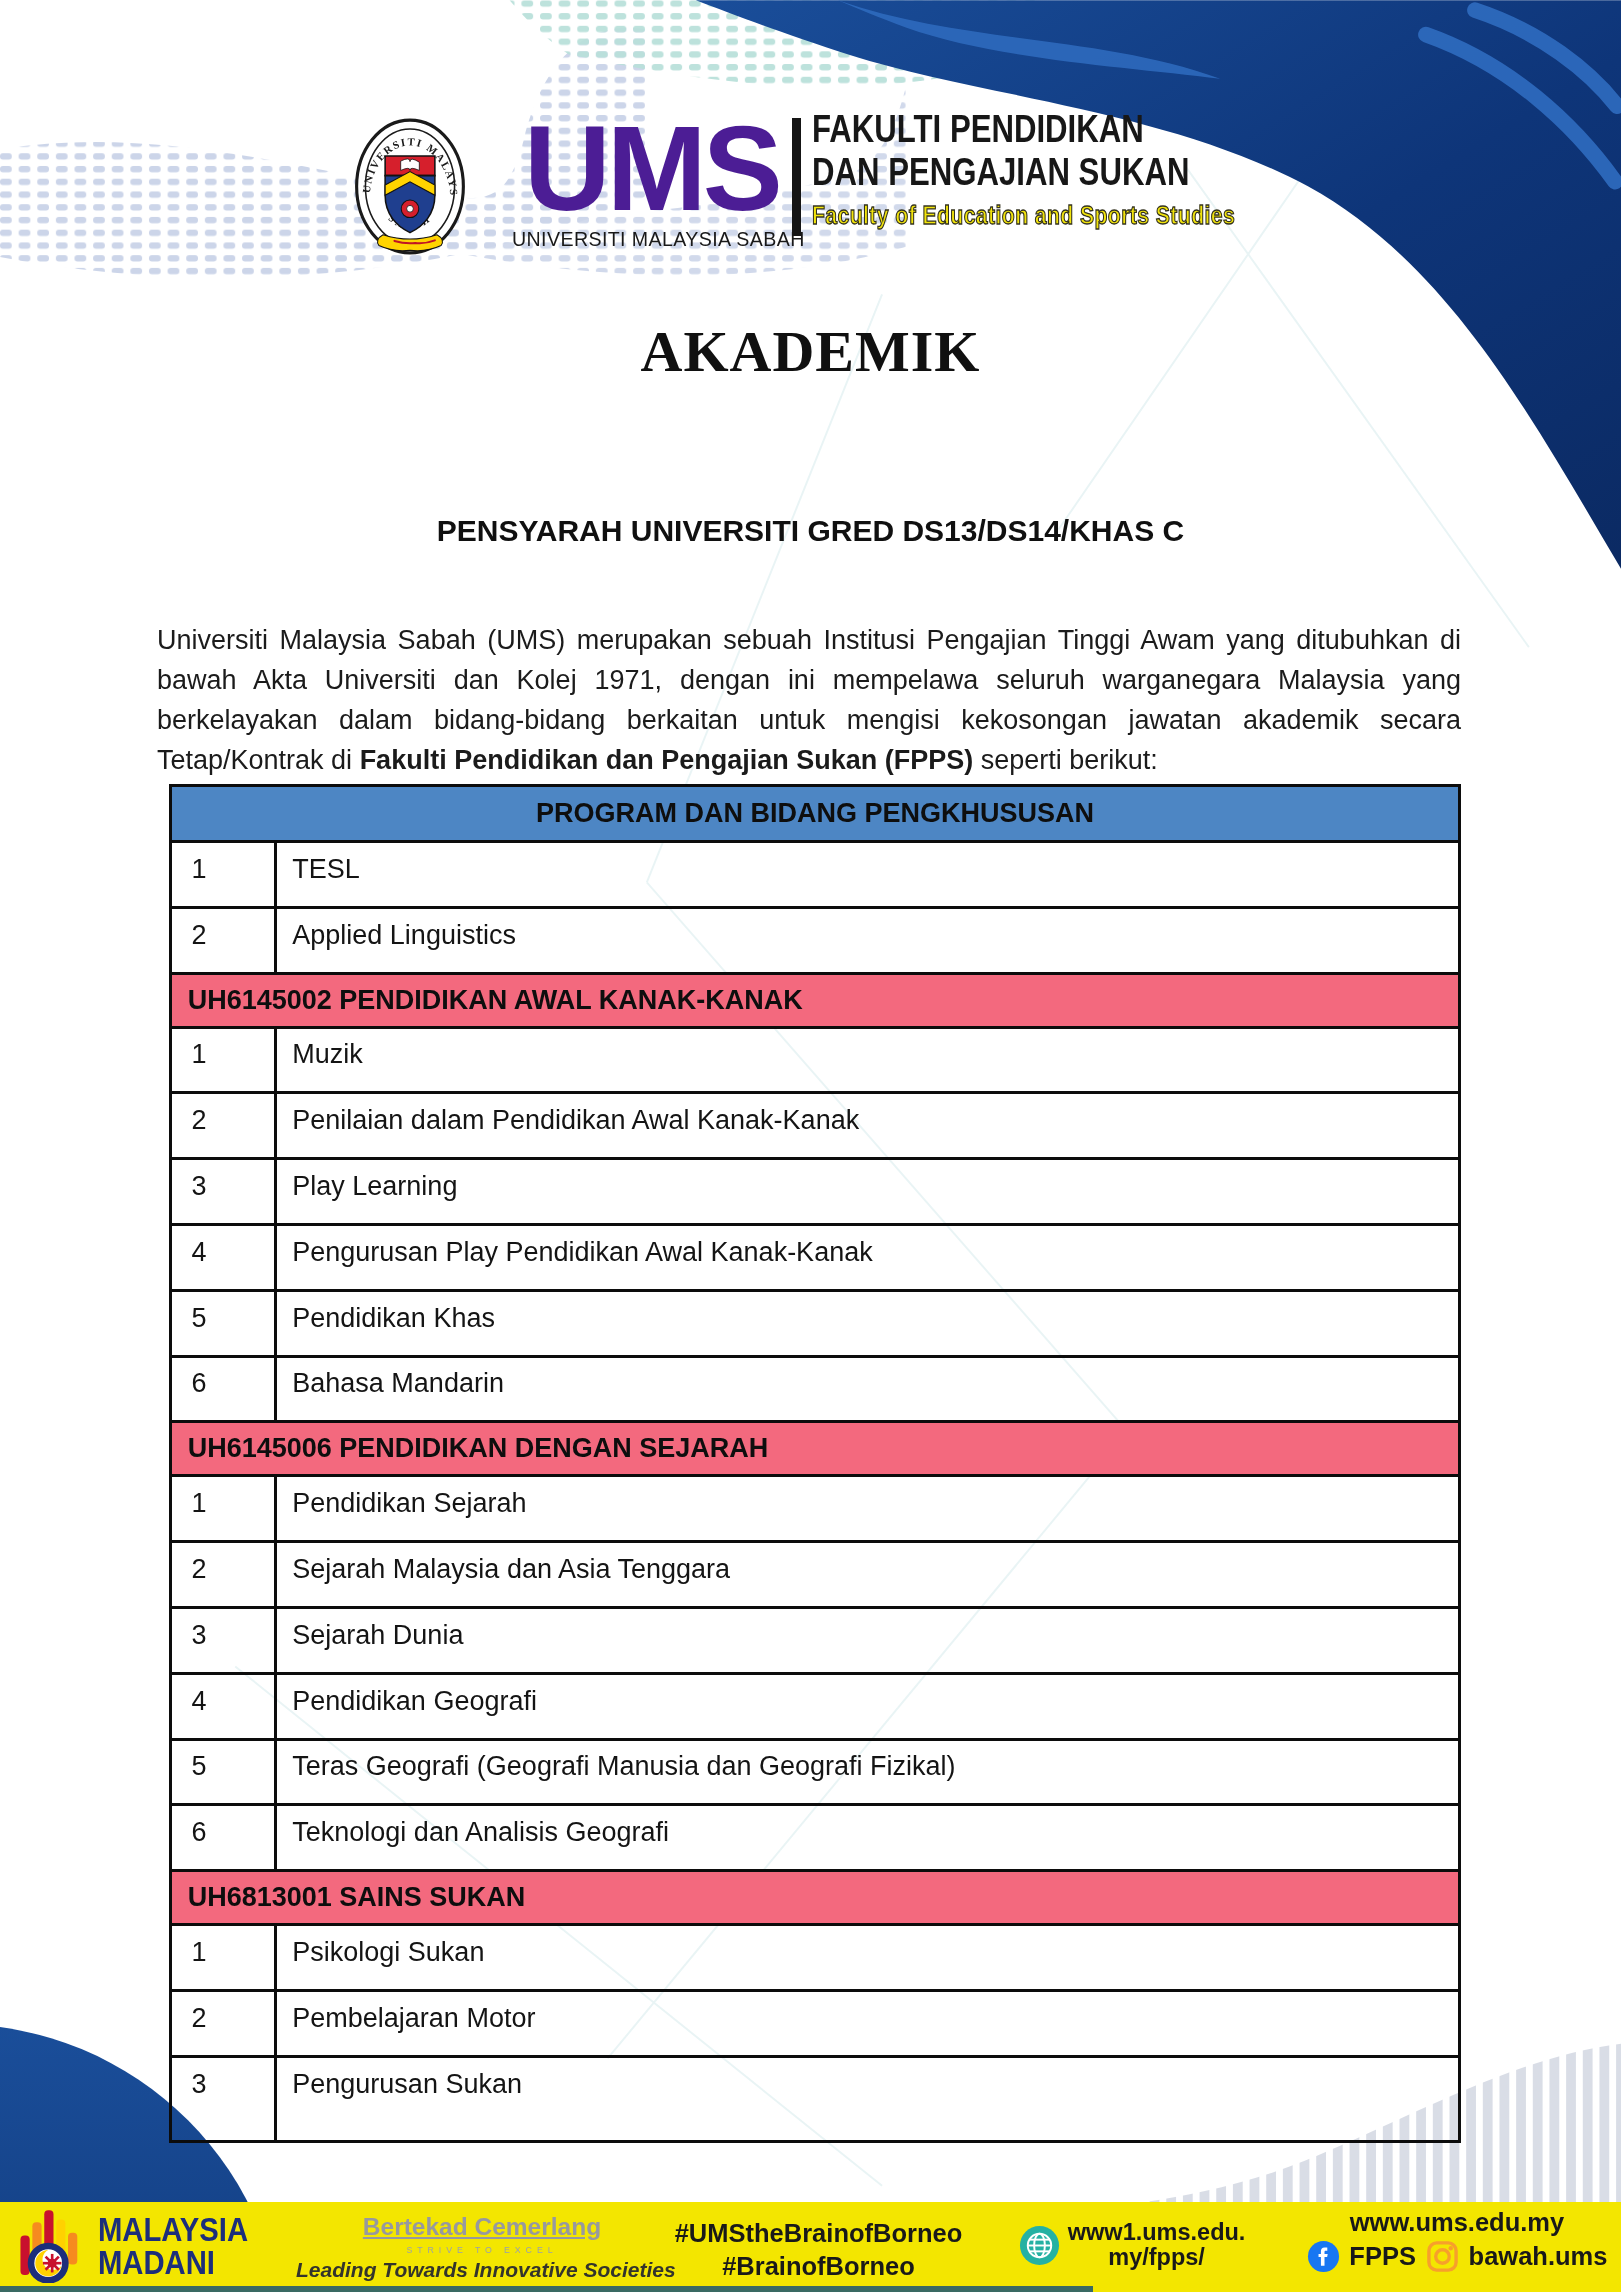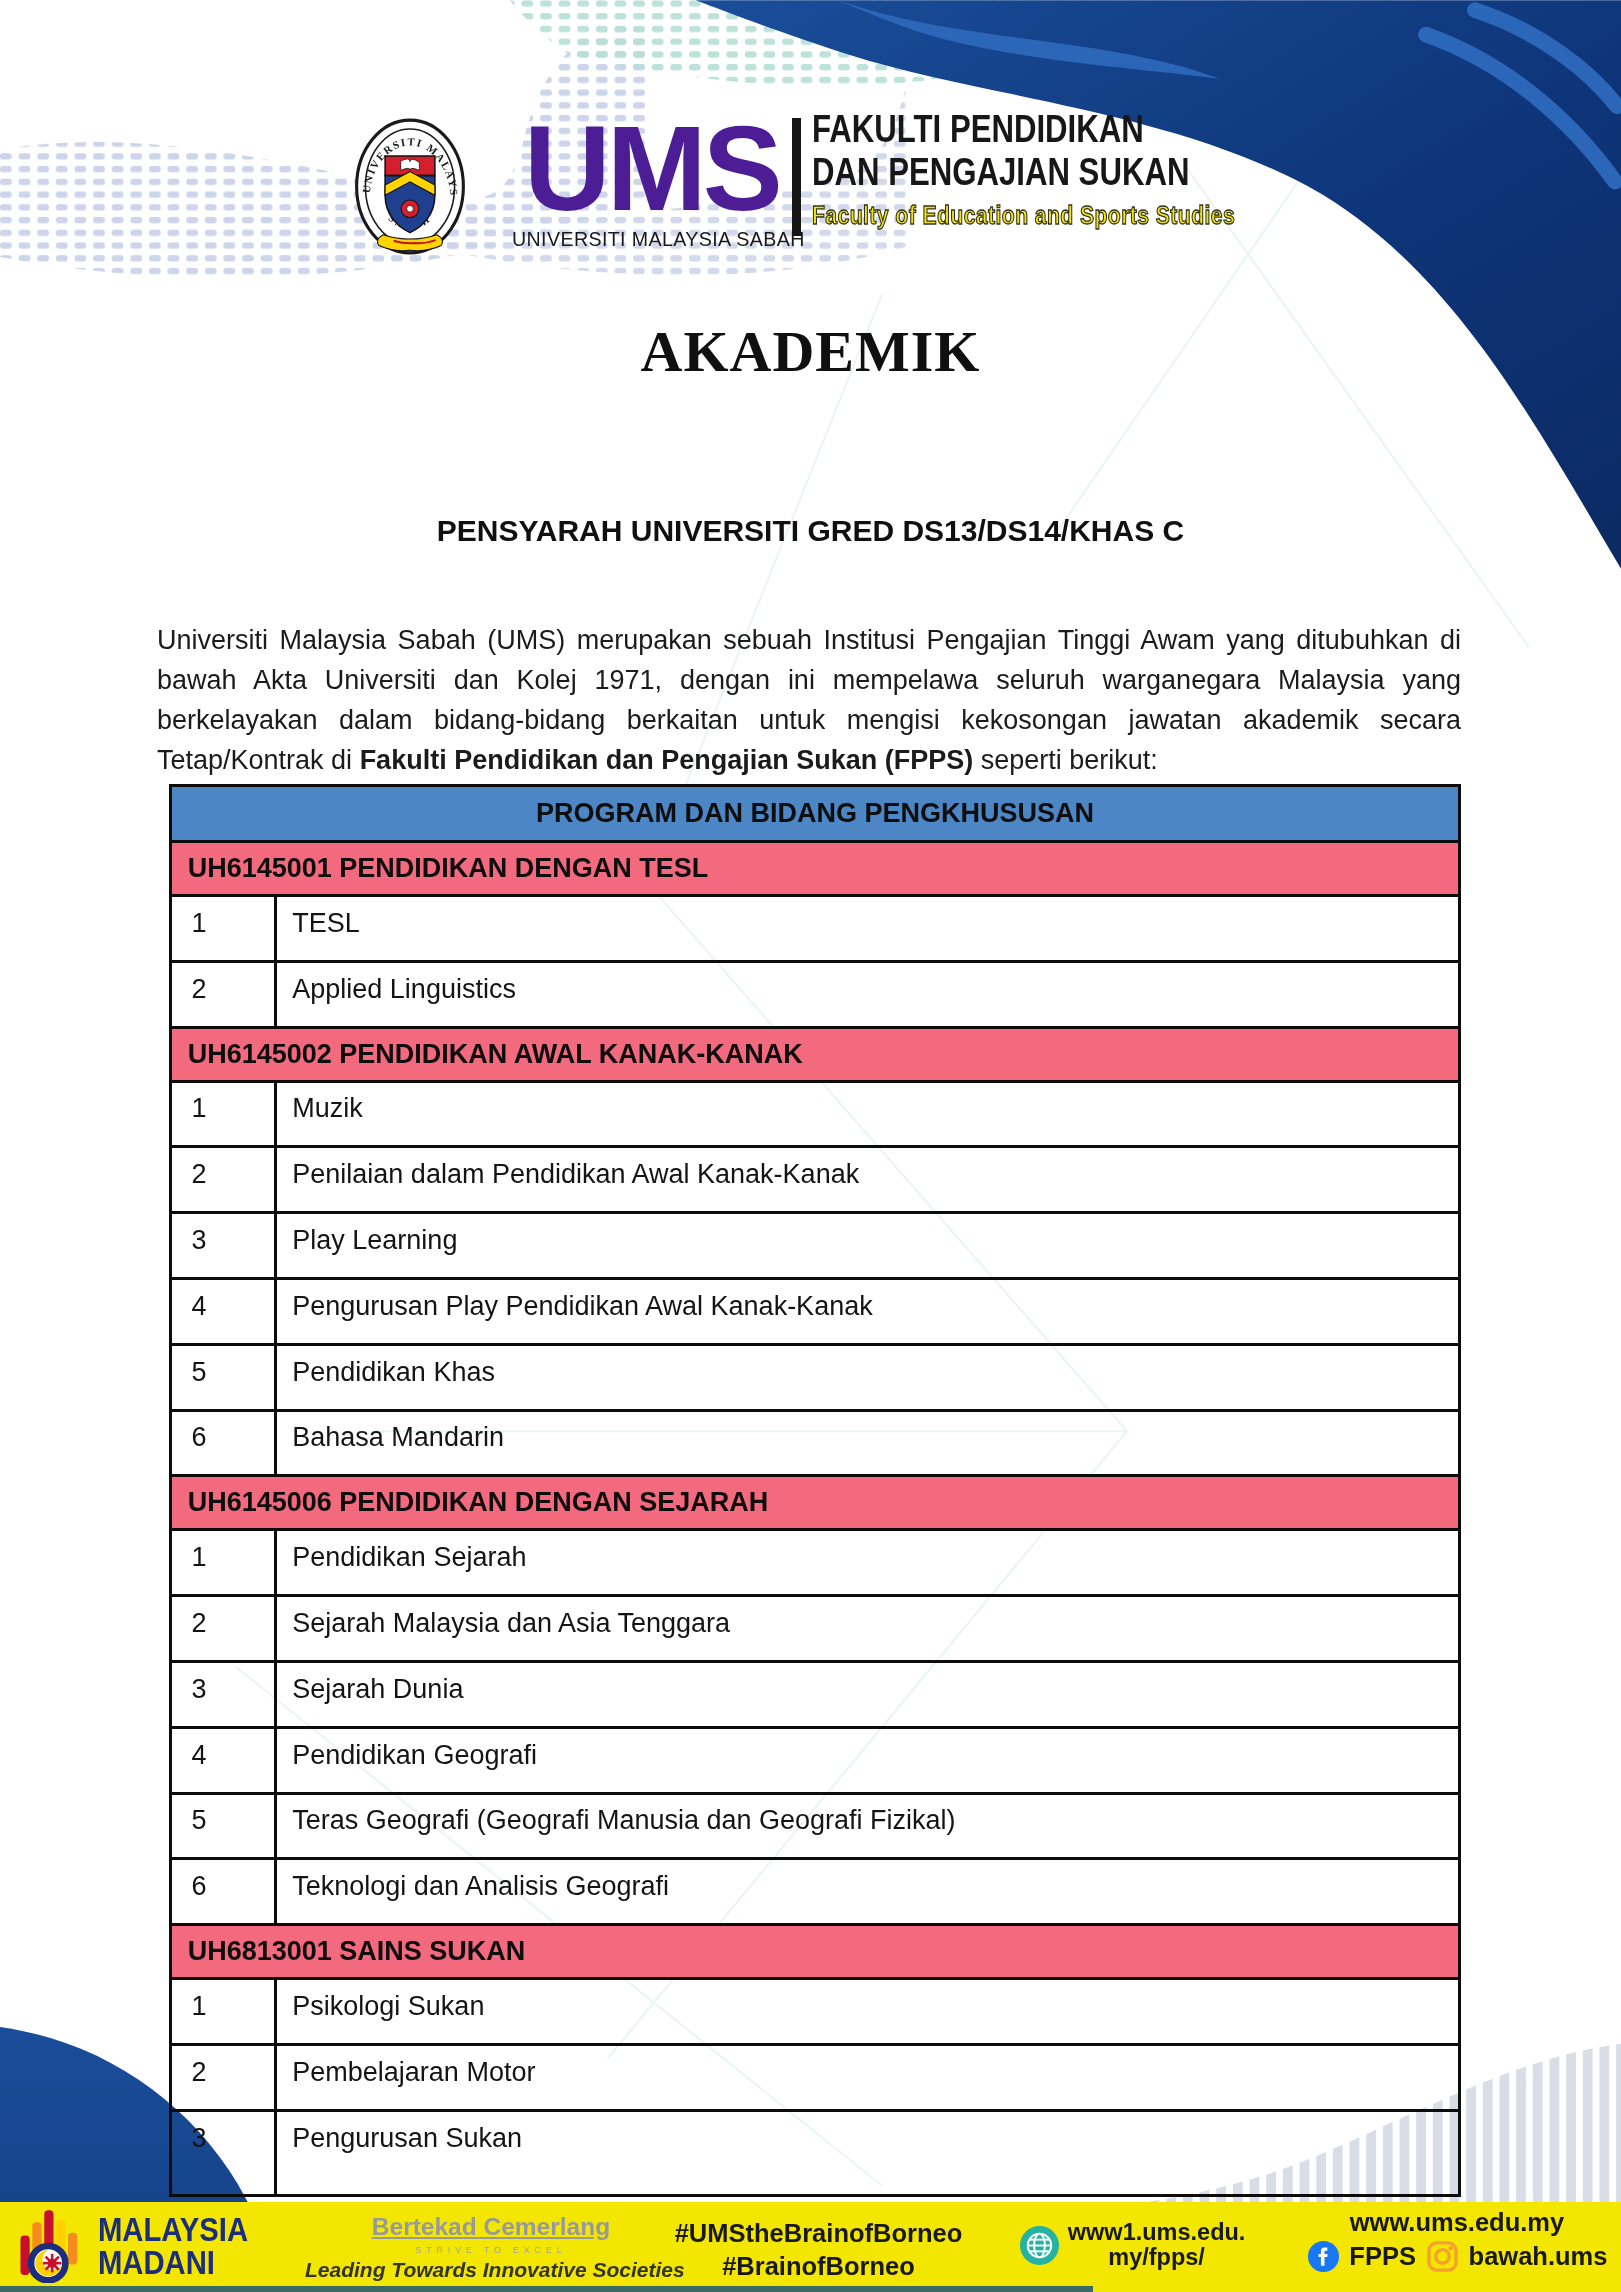--- a/index.html
+++ b/index.html
@@ -49,21 +49,21 @@
   td.section { height:49px; font-weight:bold; padding-left:15.7px; vertical-align:middle; color:#0e0e0e; }
   td.num  { width:82px; padding:10.8px 0 0 19.6px; vertical-align:top; border-right-width:2px; height:52px; }
   td.item { padding:10.8px 0 0 15.7px; vertical-align:top; border-left-width:2px; }
   tr.tall td { height:71px; }
 
   
   .footer { position:absolute; left:0; bottom:0; width:100%; height:91px; z-index:2; }
   .madani { position:absolute; left:17.6px; top:6.9px; display:flex; align-items:center; gap:9.8px; }
   .madani-text { font-weight:bold; font-size:34px; line-height:0.98; color:#1c2e7b;
     transform:scaleX(0.86); transform-origin:left center; letter-spacing:0px; }
-  .motto { position:absolute; left:305px; top:10.8px; width:372px; text-align:center; }
+  .motto { position:absolute; left:296px; top:10.8px; width:372px; text-align:center; }
   .motto-title { font-size:24.5px; font-weight:bold; color:#97999e; text-decoration:underline; }
   .motto-sub { font-size:8.8px; letter-spacing:4.9px; color:#9aa1a8; margin-top:4px; }
   .motto-en { font-size:21px; font-weight:bold; font-style:italic; color:#33342c; margin-top:2.9px; white-space:nowrap; }
   .hashtags { position:absolute; left:647px; top:14.7px; width:343px; text-align:center;
     font-size:25.5px; font-weight:bold; color:#191919; line-height:1.3; }
   .site { position:absolute; left:1019px; top:17.6px; display:flex; align-items:center; gap:7.8px; }
   .site-text { font-size:23.5px; font-weight:bold; color:#191919; line-height:1.1; text-align:center; }
   .rightblk { position:absolute; left:1304px; top:5.9px; width:306px; }
   .site-main { text-align:center; font-size:25.5px; font-weight:bold; color:#191919; }
   .socials { display:flex; align-items:center; justify-content:center; gap:9.8px; margin-top:2.9px; }
@@ -167,23 +167,20 @@
   <div class="subtitle">PENSYARAH UNIVERSITI GRED DS13/DS14/KHAS C</div>
 
   <p class="intro"><span>Universiti Malaysia Sabah (UMS) merupakan sebuah Institusi Pengajian Tinggi Awam yang ditubuhkan di bawah Akta Universiti dan Kolej 1971, dengan ini mempelawa seluruh warganegara Malaysia yang berkelayakan dalam bidang-bidang berkaitan untuk mengisi kekosongan jawatan akademik secara Tetap/Kontrak di </span><b>Fakulti Pendidikan dan Pengajian Sukan (FPPS)</b><span> seperti berikut:</span></p>
 
   <table class="jobs">
     <tbody>
       <tr>
         <td class="thead" colspan="2" style="background: rgb(77, 134, 196);">PROGRAM DAN BIDANG PENGKHUSUSAN</td>
       </tr>
 
-    <tr>
-          <td colspan="2" class="section" style="background: rgb(243, 105, 126);">UH6145001 PENDIDIKAN DENGAN TESL</td>
-        </tr>
         <tr>
           <td class="num">1</td>
           <td class="item">TESL</td>
         </tr>
         <tr>
           <td class="num">2</td>
           <td class="item">Applied Linguistics</td>
         </tr>
         <tr>
           <td colspan="2" class="section" style="background: rgb(243, 105, 126);">UH6145002 PENDIDIKAN AWAL KANAK-KANAK</td>

